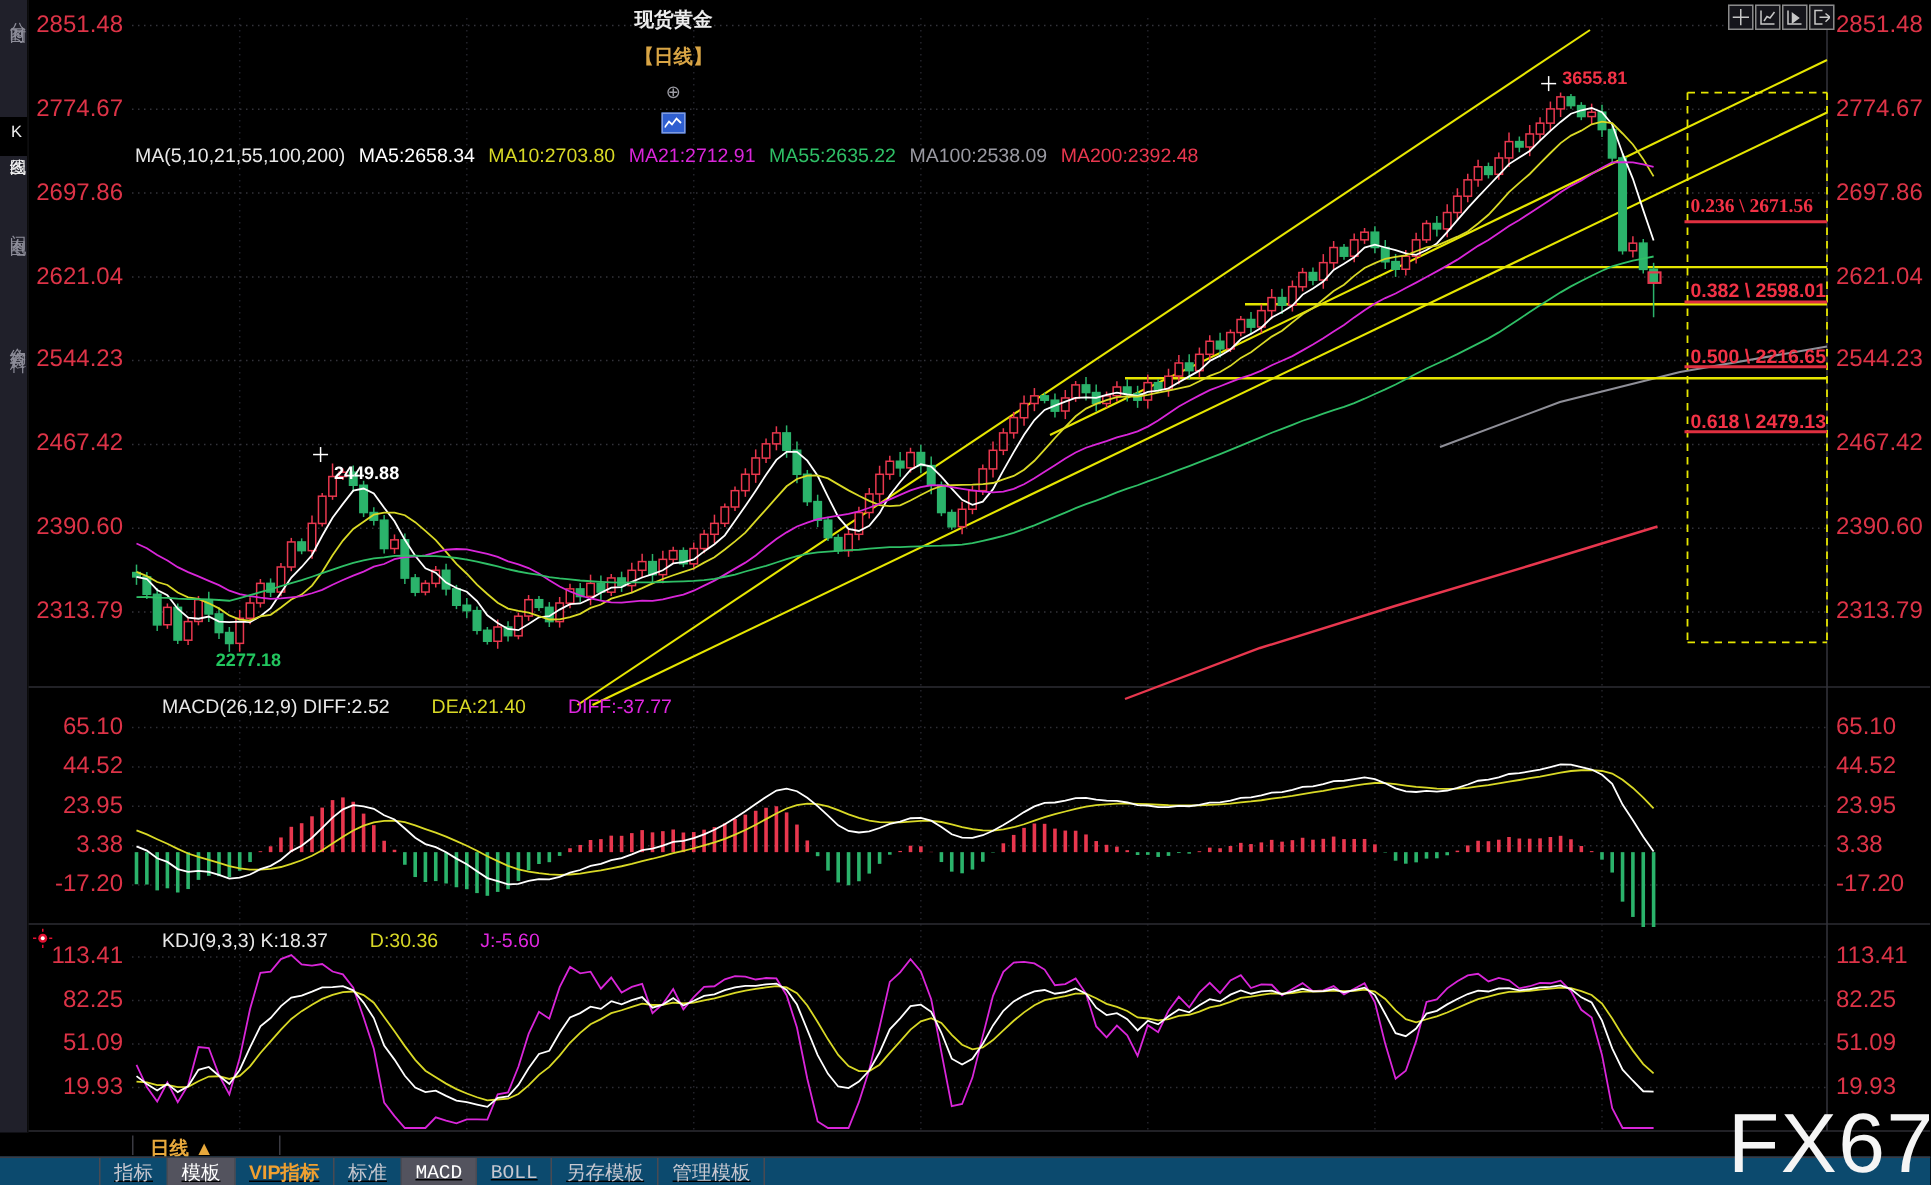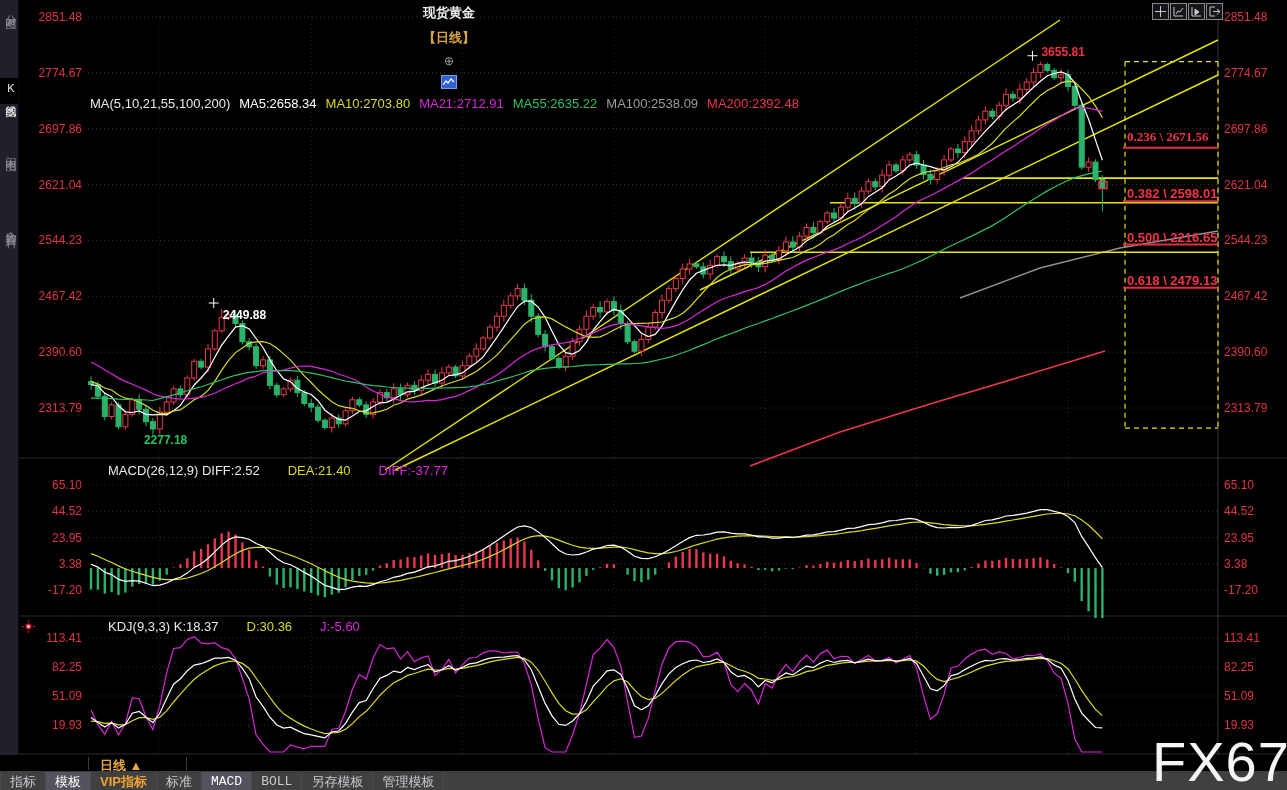--- a/index.html
+++ b/index.html
@@ -1,20 +1,20 @@
 <!DOCTYPE html>
 <html><head>
 <meta charset="utf-8">
 <style>
   html,body{margin:0;padding:0;background:#000;}
   body{width:1287px;height:790px;position:relative;overflow:hidden;
        font-family:"Liberation Sans",sans-serif;-webkit-font-smoothing:antialiased;}
   #stage{position:absolute;inset:0;}
   #chart-canvas{position:absolute;left:0;top:0;z-index:1;}
-  .lbl{position:absolute;font-size:12px;line-height:12px;white-space:nowrap;z-index:5;}
+  .lbl{position:absolute;font-size:16px;line-height:12px;white-space:nowrap;z-index:5;}
   .hdr{position:absolute;top:4px;left:90px;display:flex;align-items:center;gap:7px;
        font-size:13px;color:#e6e6e6;z-index:6;white-space:nowrap;flex-direction:column;}
   .hdr b{font-weight:bold;color:#ececec;}
   .period{color:#d9a545;font-weight:bold;}
   .collapse{color:#9a9aa2;font-size:12px;cursor:pointer;}
   .mini-chart{width:14px;height:12px;background:#2f5fd0;border:1px solid #7e9be0;
       display:inline-flex;align-items:center;justify-content:center;}
   .sidebar{position:absolute;left:0;top:0;width:18px;height:755px;background:#20202a;
       border-right:1px solid #0a0a0a;z-index:6;}
   .v-item{position:absolute;left:0;width:18px;writing-mode:vertical-rl;text-orientation:upright;
@@ -22,22 +22,22 @@
   .v-item.active{background:#000;color:#f0f0f0;padding:4px 0;}
   .tr-btn{position:absolute;top:3px;width:15px;height:15px;border:1px solid #8a8a8a;
       background:#15151b;z-index:6;display:flex;align-items:center;justify-content:center;cursor:pointer;}
   .fib-lbl{position:absolute;font-size:13px;font-weight:bold;color:#f23246;z-index:5;white-space:nowrap;}
   .ann{position:absolute;font-size:12px;font-weight:bold;z-index:5;white-space:nowrap;}
   .ind-hdr{position:absolute;left:90px;font-size:13px;z-index:6;white-space:nowrap;}
   .ind-hdr span{margin-right:10px;margin-left:18px;}
   .daterow{position:absolute;left:0;top:755px;width:1287px;height:16px;z-index:6;}
   .period-sel{position:absolute;left:100px;top:757px;color:#e8a93c;font-weight:bold;
       font-size:13px;z-index:7;cursor:pointer;}
-  .toolbar{position:absolute;left:0;top:771px;width:1287px;height:19px;background:#404040;
-      border-top:1px solid #3c3c44;z-index:8;display:flex;align-items:stretch;box-sizing:border-box;}
+  .toolbar{position:absolute;left:0;top:771px;width:1287px;height:19px;background:#0c4a6e;
+      border-top:1px solid #3c3c44;z-index:8;display:flex;align-items:stretch;padding-left:66px;box-sizing:border-box;text-decoration:underline;}
   .tb-item{color:#c8c8d0;font-size:13px;padding:1px 9px 0 9px;border-right:1px solid #4a4a52;
       display:flex;align-items:center;cursor:pointer;}
   .tb-item:first-child{border-left:1px solid #4a4a52;}
   .tb-item.sel{background:#53535e;color:#ffffff;}
   .tb-item.vip{color:#f0a030;font-weight:bold;}
   .tb-item.mono{font-family:"Liberation Mono",monospace;}
   .watermark{position:absolute;left:1152px;top:729px;font-size:56px;color:#f5f5f5;
       letter-spacing:1px;z-index:9;}
   .alert-dot{position:absolute;left:22px;top:619px;width:13px;height:13px;z-index:6;cursor:pointer;}
 </style>

